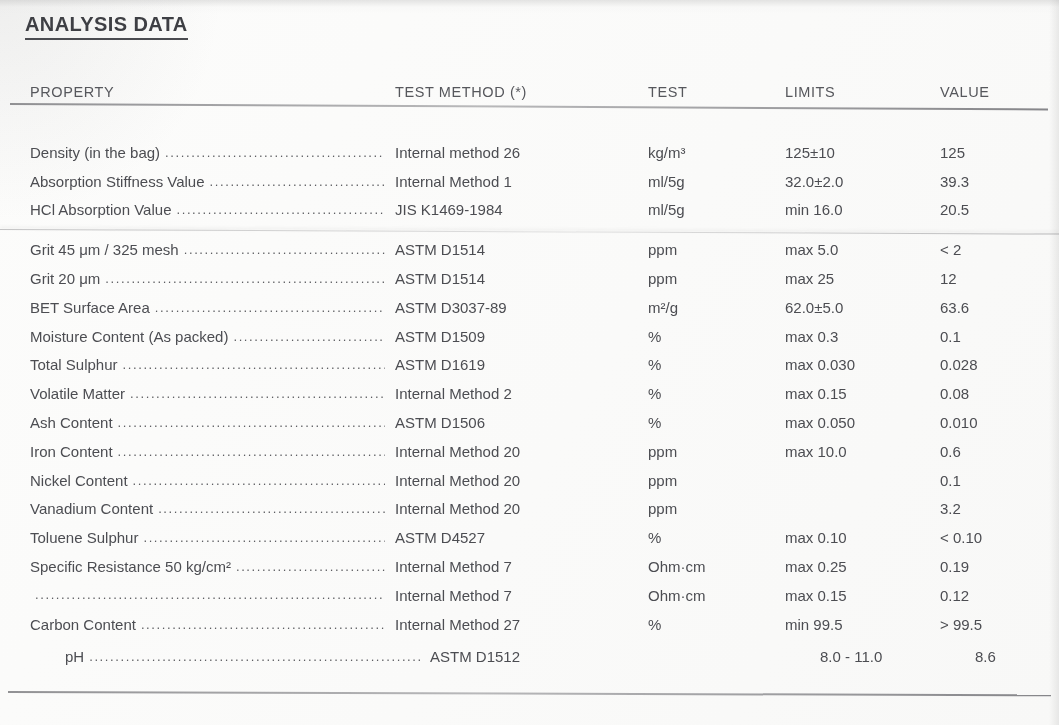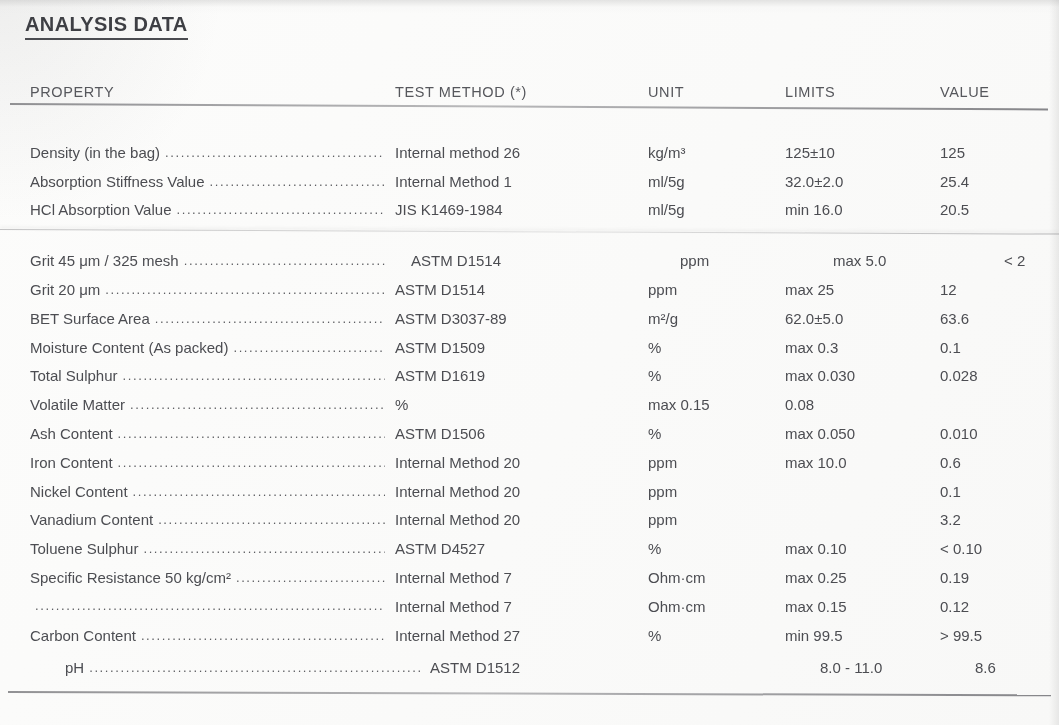--- a/index.html
+++ b/index.html
@@ -86,21 +86,21 @@
 </head>
 <body>
 
 <div class="page">
 
   <div class="title">ANALYSIS DATA</div>
 
   <div class="thead grid">
     <span class="cell">PROPERTY</span>
     <span class="cell">TEST METHOD (*)</span>
-    <span class="cell">UNIT</span>
+    <span class="cell">TEST</span>
     <span class="cell">LIMITS</span>
     <span class="cell">VALUE</span>
   </div>
 
   <div class="rule header-rule"></div>
 
   <div class="crease"></div>
 
   <div class="tbody">
       <div class="row grid">
@@ -114,33 +114,33 @@
         <span class="cell">125</span>
       </div>
       <div class="row grid">
         <div class="prop-cell">
           <span class="prop-label">Absorption Stiffness Value</span>
           <span class="dots">..........................................................................................</span>
         </div>
         <span class="cell">Internal Method 1</span>
         <span class="cell">ml/5g</span>
         <span class="cell">32.0±2.0</span>
-        <span class="cell">25.4</span>
+        <span class="cell">39.3</span>
       </div>
       <div class="row grid">
         <div class="prop-cell">
           <span class="prop-label">HCl Absorption Value</span>
           <span class="dots">..........................................................................................</span>
         </div>
         <span class="cell">JIS K1469-1984</span>
         <span class="cell">ml/5g</span>
         <span class="cell">min 16.0</span>
         <span class="cell">20.5</span>
       </div>
-      <div class="row grid" style="margin-top: 22px; gap: 16px;">
+      <div class="row grid" style="margin-top: 11px;">
         <div class="prop-cell">
           <span class="prop-label">Grit 45 μm / 325 mesh</span>
           <span class="dots">..........................................................................................</span>
         </div>
         <span class="cell">ASTM D1514</span>
         <span class="cell">ppm</span>
         <span class="cell">max 5.0</span>
         <span class="cell">&lt; 2</span>
       </div>
       <div class="row grid">
@@ -181,20 +181,21 @@
         <span class="cell">ASTM D1619</span>
         <span class="cell">%</span>
         <span class="cell">max 0.030</span>
         <span class="cell">0.028</span>
       </div>
       <div class="row grid">
         <div class="prop-cell">
           <span class="prop-label">Volatile Matter</span>
           <span class="dots">..........................................................................................</span>
         </div>
+        <span class="cell">Internal Method 2</span>
         <span class="cell">%</span>
         <span class="cell">max 0.15</span>
         <span class="cell">0.08</span>
       </div>
       <div class="row grid">
         <div class="prop-cell">
           <span class="prop-label">Ash Content</span>
           <span class="dots">..........................................................................................</span>
         </div>
         <span class="cell">ASTM D1506</span>

